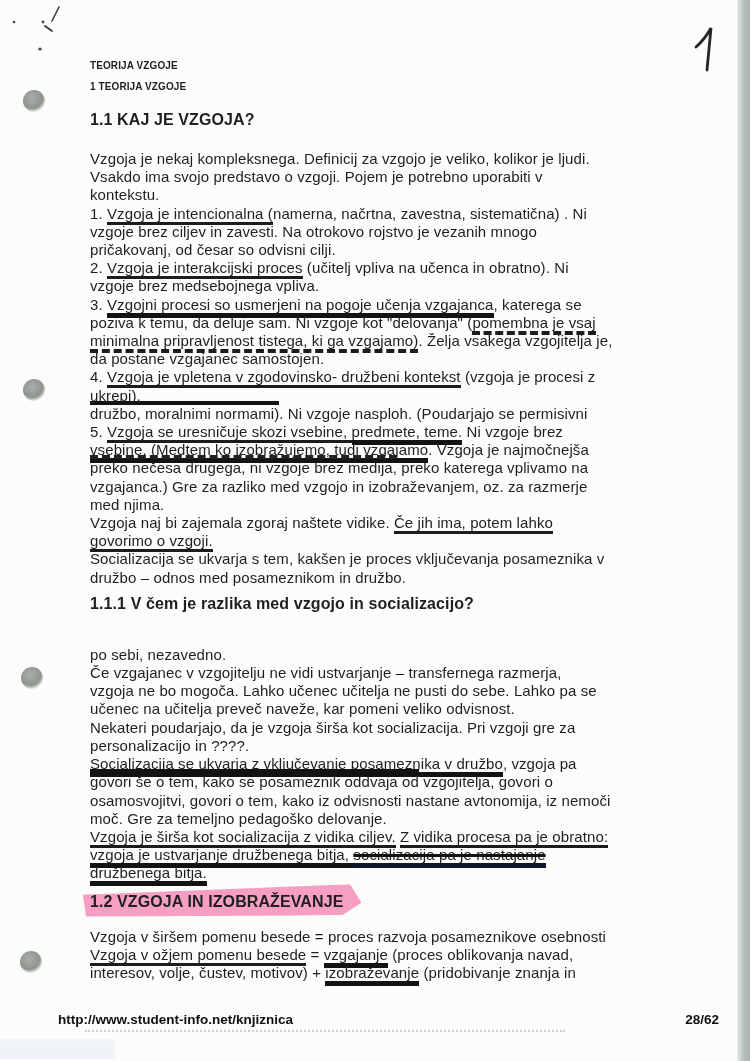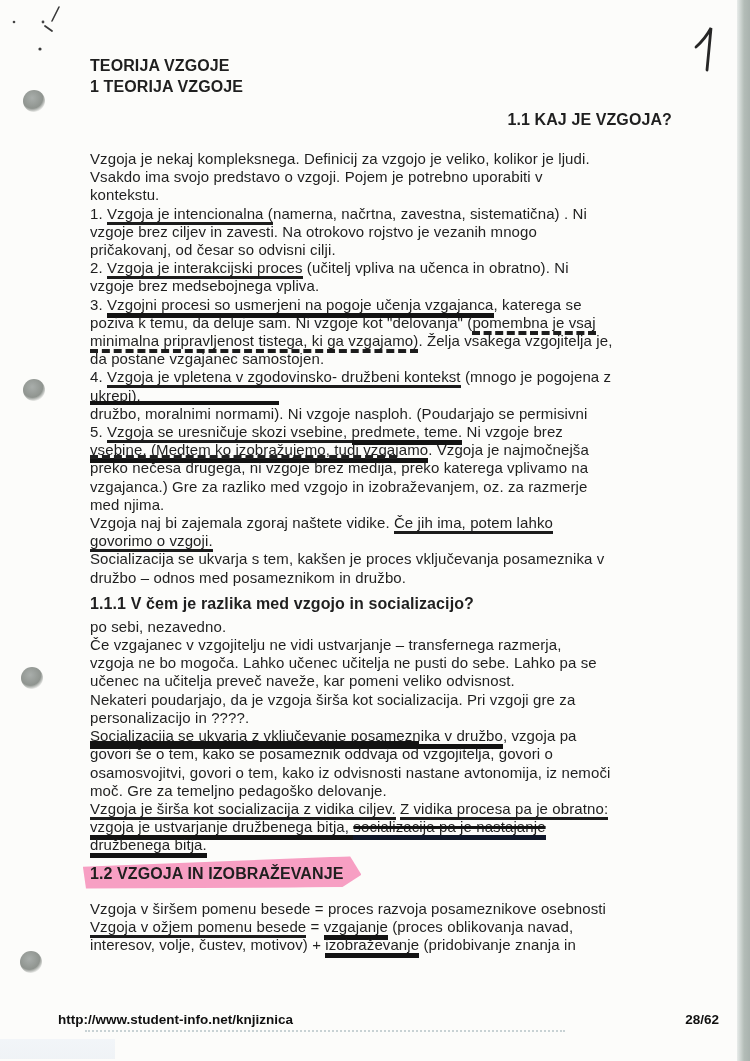--- a/index.html
+++ b/index.html
@@ -14,24 +14,24 @@
   }
   .punch {
     position:absolute; width:22px; height:22px; border-radius:50%;
     background:radial-gradient(circle at 42% 36%, #a9aeab 0%, #8f948f 55%, rgba(143,148,143,0) 78%);
   }
   .marks-svg { position:absolute; left:0; top:0; }
   .content {
     position:absolute; left:90px; top:55px; width:582px;
     font-size:15px; line-height:18.2px; letter-spacing:.1px;
   }
-  .title-line { font-weight:bold; font-size:16px; line-height:21px; }
+  .title-line { font-weight:bold; font-size:10px; line-height:21px; }
   .h-sec { font-weight:bold; font-size:16px; line-height:21px; }
-  .h11  { margin-top:12px; margin-bottom:20px;text-align:right; }
-  .h111 { margin-top:6px;  margin-bottom:4px; }
+  .h11  { margin-top:12px; margin-bottom:20px; }
+  .h111 { margin-top:6px;  margin-bottom:32px; }
   .tl { white-space:nowrap; }
   
   .u   { border-bottom:3px solid #1c1c1c; }
   .uh  { border-bottom:5px solid #131313; }
   .ud  { border-bottom:4px dashed #1d1d1d; }
   .ot  { border-top:4px solid #131313; }
   .otd { border-top:4px dashed #222;margin-top:42px; }
   .uhx { border-bottom:5px solid #0f172a; text-decoration:line-through 3px #131313; }
   
   .h12-wrap { position:relative; display:inline-block; margin-top:8px; margin-bottom:16px; }
@@ -88,21 +88,21 @@
         <div class="tl"><span>kontekstu.</span></div>
         <div class="tl"><span>1. </span><span class="u">Vzgoja je intencionalna (</span><span>namerna, načrtna, zavestna, sistematična) . Ni</span></div>
         <div class="tl"><span>vzgoje brez ciljev in zavesti. Na otrokovo rojstvo je vezanih mnogo</span></div>
         <div class="tl"><span>pričakovanj, od česar so odvisni cilji.</span></div>
         <div class="tl"><span>2. </span><span class="u">Vzgoja je interakcijski proces</span><span> (učitelj vpliva na učenca in obratno). Ni</span></div>
         <div class="tl"><span>vzgoje brez medsebojnega vpliva.</span></div>
         <div class="tl"><span>3. </span><span class="uh">Vzgojni procesi so usmerjeni na pogoje učenja vzgajanca</span><span>, katerega se</span></div>
         <div class="tl"><span>poziva k temu, da deluje sam. Ni vzgoje kot "delovanja" (</span><span class="ud">pomembna je vsaj</span></div>
         <div class="tl"><span class="ud">minimalna pripravljenost tistega, ki ga vzgajamo)</span><span>. Želja vsakega vzgojitelja je,</span></div>
         <div class="tl"><span>da postane vzgajanec samostojen.</span></div>
-        <div class="tl"><span>4. </span><span class="u">Vzgoja je vpletena v zgodovinsko- družbeni kontekst</span><span> (mnogo je pogojena z</span></div>
+        <div class="tl"><span>4. </span><span class="u">Vzgoja je vpletena v zgodovinsko- družbeni kontekst</span><span> (vzgoja je procesi z</span></div>
         <div class="tl"><span>ukrepi).</span></div>
         <div class="tl"><span class="ot">družbo, moralnimi normami)</span><span>. Ni vzgoje nasploh. (Poudarjajo se permisivni</span></div>
         <div class="tl"><span>5. </span><span class="u">Vzgoja se uresničuje skozi vsebine, </span><span class="uh">predmete, teme.</span><span> Ni vzgoje brez</span></div>
         <div class="tl"><span class="uh">vsebine. (Medtem ko izobražujemo, tudi vzgajamo</span><span>. Vzgoja je najmočnejša</span></div>
         <div class="tl"><span class="otd">preko nečesa drugega, ni vzgoje brez medija,</span><span> preko katerega vplivamo na</span></div>
         <div class="tl"><span>vzgajanca.) Gre za razliko med vzgojo in izobraževanjem, oz. za razmerje</span></div>
         <div class="tl"><span>med njima.</span></div>
         <div class="tl"><span>Vzgoja naj bi zajemala zgoraj naštete vidike. </span><span class="u">Če jih ima, potem lahko</span></div>
         <div class="tl"><span class="u">govorimo o vzgoji.</span></div>
         <div class="tl"><span>Socializacija se ukvarja s tem, kakšen je proces vključevanja posameznika v</span></div>

